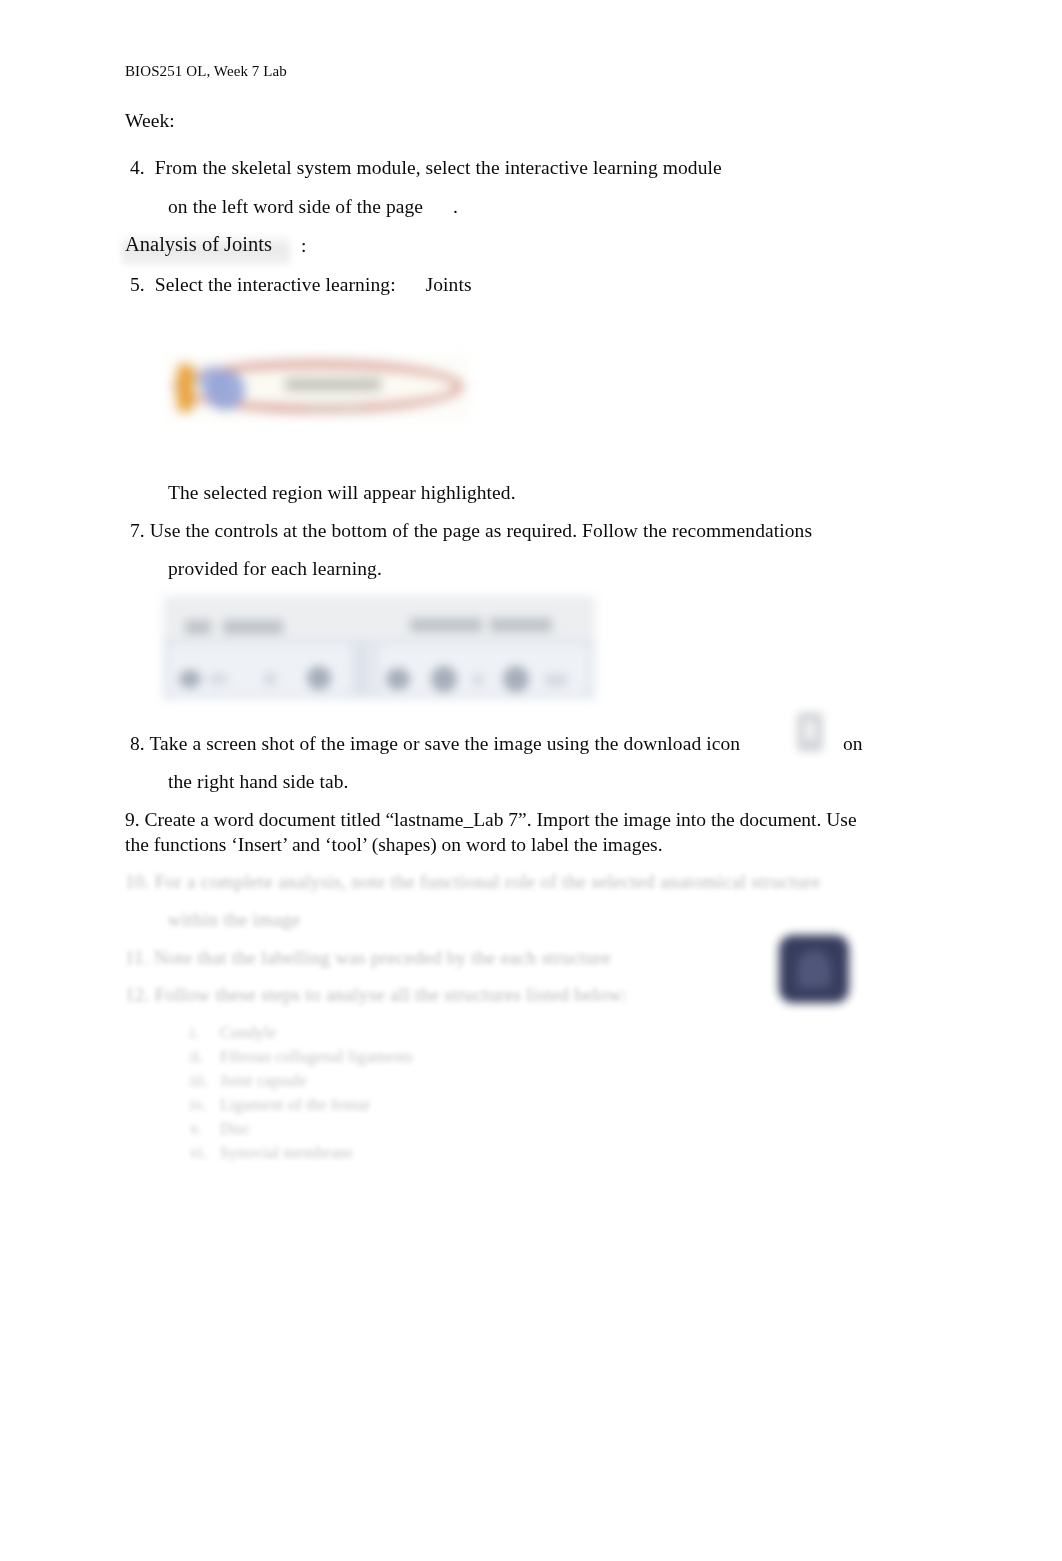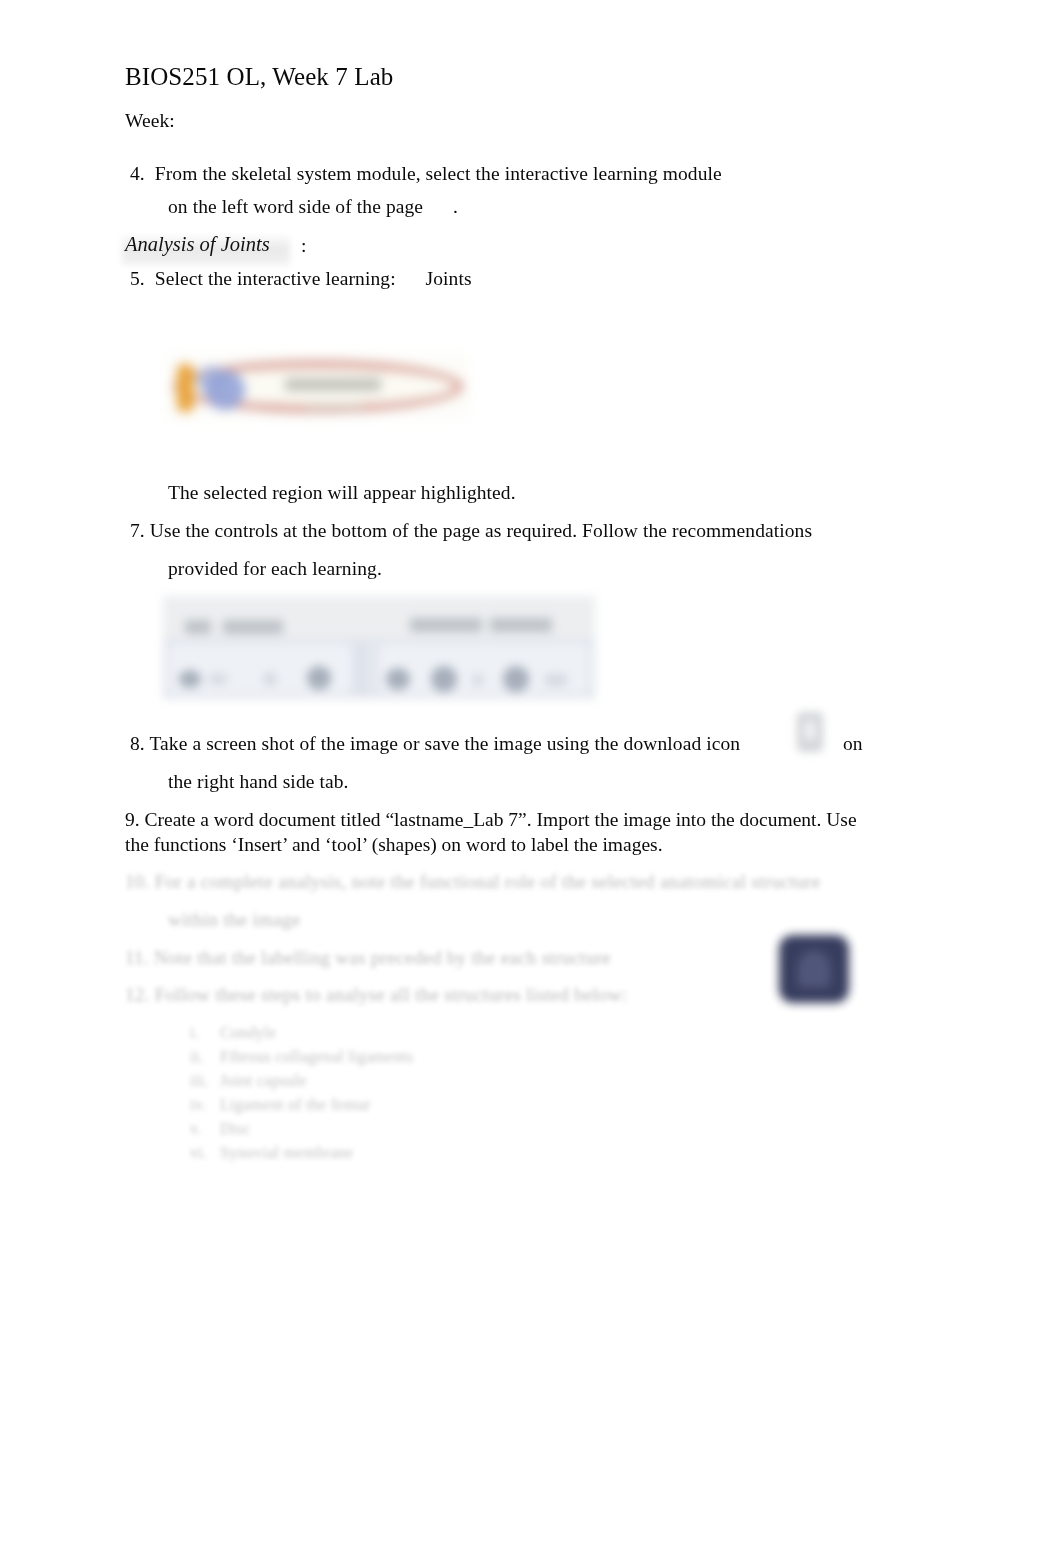--- a/index.html
+++ b/index.html
@@ -24,36 +24,35 @@
 
   
   .txt {
     position: absolute;
     font-size: 19.5px;
     line-height: 1.0;
     white-space: pre;
     color: #0a0a0a;
     letter-spacing: 0.1px;
   }
-  .txt.doc-title { font-size: 25px; }
+  .txt.doc-title { font-size: 15px; }
   .txt.body-line { font-size: 19.5px; }
 
   
   .para {
     position: absolute;
     font-size: 19.5px;
     line-height: 25px;
     color: #0a0a0a;
   }
 
   
   .heading-wrap {
     position: absolute;
     display: inline-block;
-    font-style: italic;
   }
   .heading-hl {
     position: absolute;
     left: -3px;
     top: 2px;
     width: 168px;
     height: 30px;
     background: linear-gradient(180deg,
         rgba(235,235,235,0.15) 0%,
         rgba(226,226,226,0.75) 45%,
@@ -263,30 +262,30 @@
 </style>
 </head>
 <body>
 
 <div class="page">
 
   <div class="txt doc-title" style="left:125px; top:64px;">BIOS251 OL, Week 7 Lab</div>
 
   <div class="txt body-line" style="left:125px; top:111px;">Week:</div>
 
-  <div class="txt body-line" style="left:130px; top:164px;">4.  From the skeletal system module, select the interactive learning module</div>
+  <div class="txt body-line" style="left:130px; top:158px;">4.  From the skeletal system module, select the interactive learning module</div>
   <div class="txt body-line" style="left:168px; top:197px;">on the left word side of the page      .</div>
 
   <div class="heading-wrap" style="left:125px; top:233px;">
     <div class="heading-hl"></div>
     <span class="heading-text">Analysis of Joints</span>
   </div>
   <div class="txt body-line" style="left:301px; top:236px;">:</div>
 
-  <div class="txt body-line" style="left:130px; top:269px;">5.  Select the interactive learning:      Joints</div>
+  <div class="txt body-line" style="left:130px; top:275px;">5.  Select the interactive learning:      Joints</div>
 
 
   <div class="img-banner" style="left:167px; top:352px; width:302px; height:70px;">
     <div class="banner-inner"></div>
     <div class="banner-oval"></div>
     <div class="banner-orange"></div>
     <div class="banner-blue2"></div>
     <div class="banner-blue"></div>
     <div class="banner-label"></div>
     <div class="banner-sub"></div>

